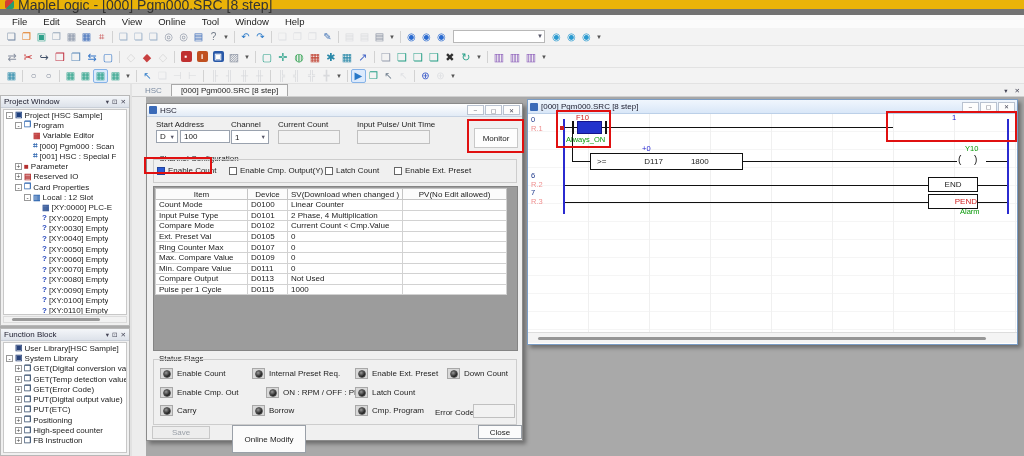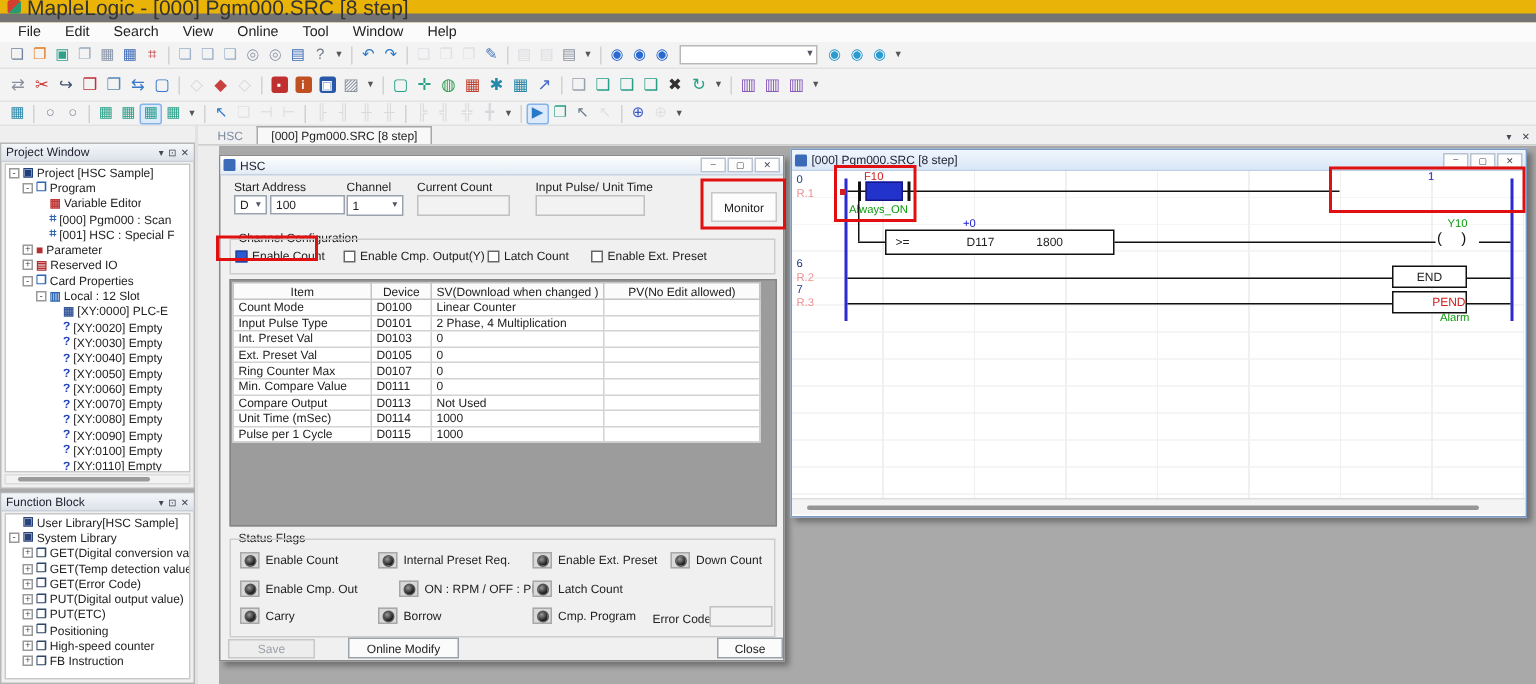--- a/index.html
+++ b/index.html
@@ -681,53 +681,53 @@
             <td>Linear Counter</td>
             <td></td>
           </tr>
           <tr>
             <td>Input Pulse Type</td>
             <td>D0101</td>
             <td>2 Phase, 4 Multiplication</td>
             <td></td>
           </tr>
           <tr>
-            <td>Int. Preset Val</td>
-            <td>D0103</td>
-            <td>0</td>
+            <td>Compare Mode</td>
+            <td>D0102</td>
+            <td>Current Count &lt; Cmp.Value</td>
             <td></td>
           </tr>
           <tr>
             <td>Ext. Preset Val</td>
             <td>D0105</td>
             <td>0</td>
             <td></td>
           </tr>
           <tr>
             <td>Ring Counter Max</td>
             <td>D0107</td>
             <td>0</td>
             <td></td>
           </tr>
           <tr>
+            <td>Max. Compare Value</td>
+            <td>D0109</td>
+            <td>0</td>
+            <td></td>
+          </tr>
+          <tr>
             <td>Min. Compare Value</td>
             <td>D0111</td>
             <td>0</td>
             <td></td>
           </tr>
           <tr>
             <td>Compare Output</td>
             <td>D0113</td>
             <td>Not Used</td>
-            <td></td>
-          </tr>
-          <tr>
-            <td>Unit Time (mSec)</td>
-            <td>D0114</td>
-            <td>1000</td>
             <td></td>
           </tr>
           <tr>
             <td>Pulse per 1 Cycle</td>
             <td>D0115</td>
             <td>1000</td>
             <td></td>
           </tr>
         </tbody>
       </table></div>
@@ -785,21 +785,21 @@
           <span class="led"></span>
         </span>
         <span>Cmp. Program</span>
       </div></div>
   <div class="f-label" style="left:288px;top:304px;">Error Code</div>
   <div class="field dis-field" style="left:326px;top:300px;width:42px;height:14px;">
     <span></span>
   </div>
 
   <div class="btn disabled" style="left:5px;top:322px;width:58px;height:13px;">Save</div>
-  <div class="btn" style="left:85px;top:321px;width:74px;height:14px;">Online Modify</div>
+  <div class="btn" style="left:85px;top:321px;width:74px;height:28px;">Online Modify</div>
   <div class="btn" style="left:331px;top:321px;width:44px;height:14px;">Close</div>
 <div class="cb" style="left: 10px;">
       <span class="cbbox chk"></span>
       <span>Enable Count</span>
     </div><div class="cb" style="left: 82px;">
       <span class="cbbox"></span>
       <span>Enable  Cmp. Output(Y)</span>
     </div><div class="cb" style="left: 178px;">
       <span class="cbbox"></span>
       <span>Latch Count</span>

